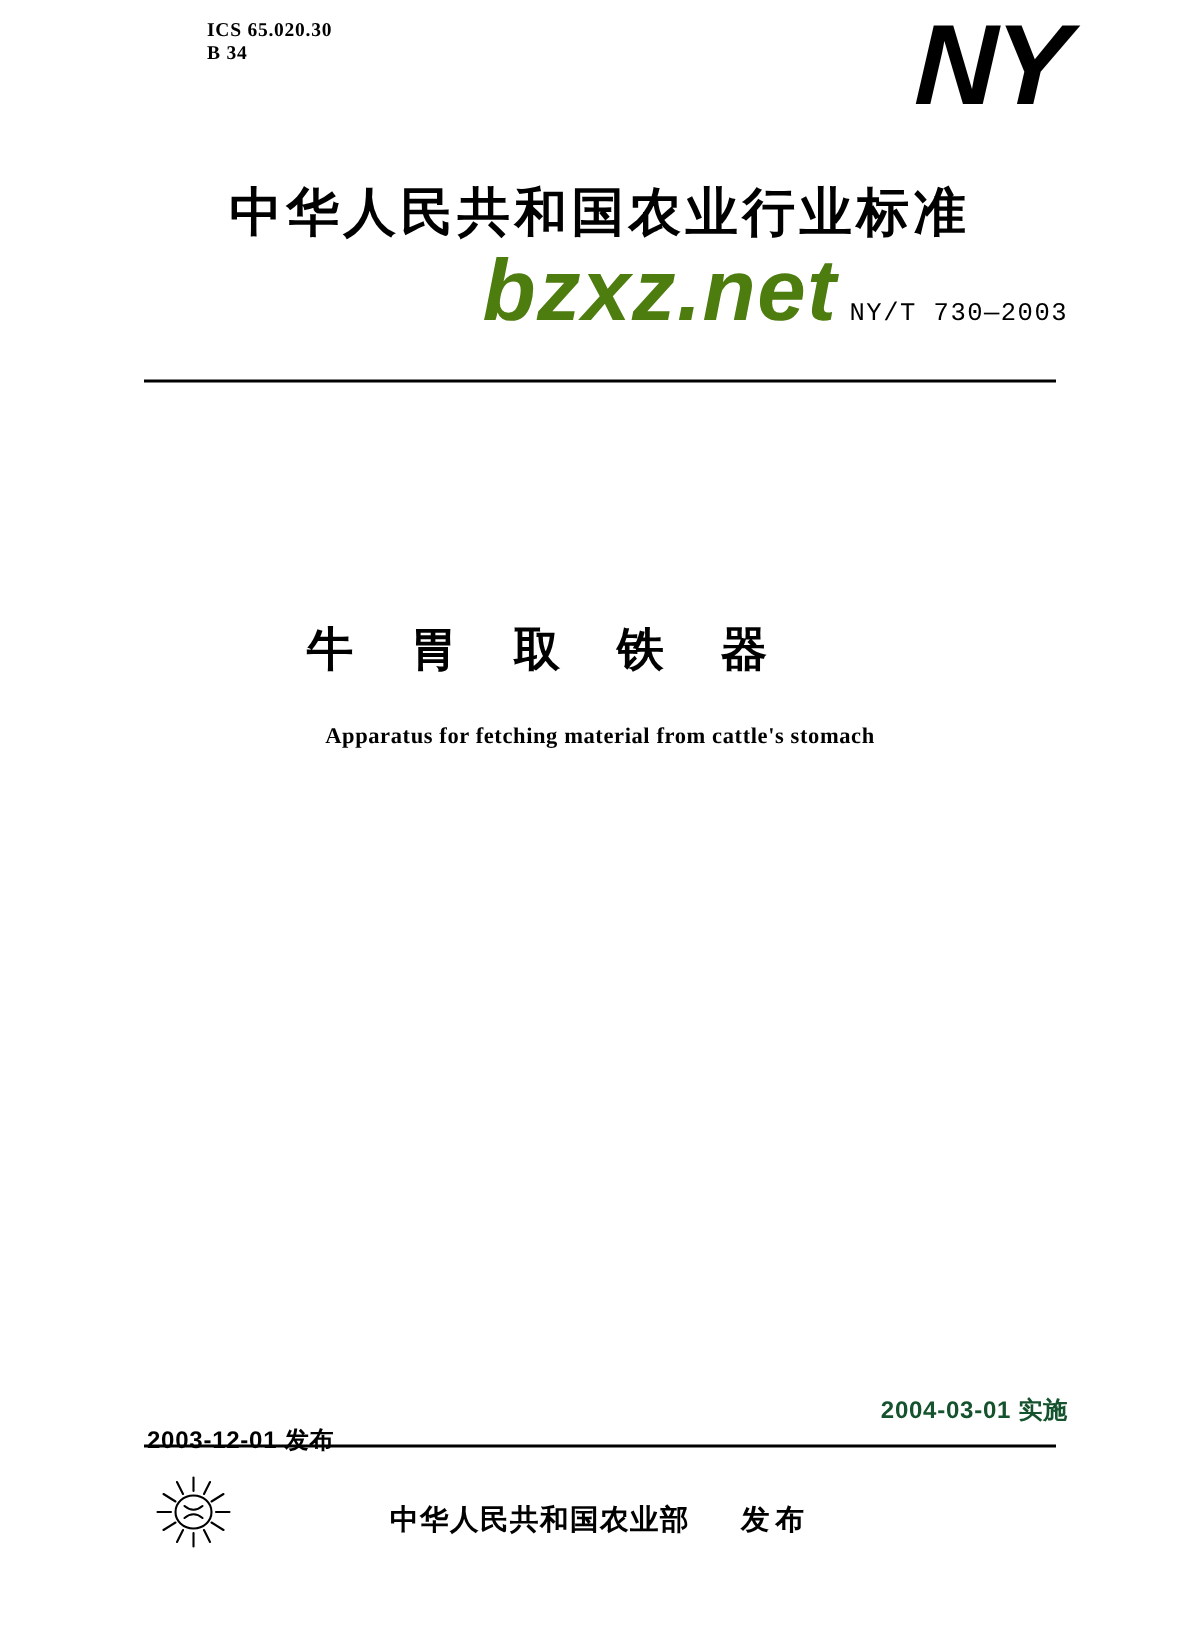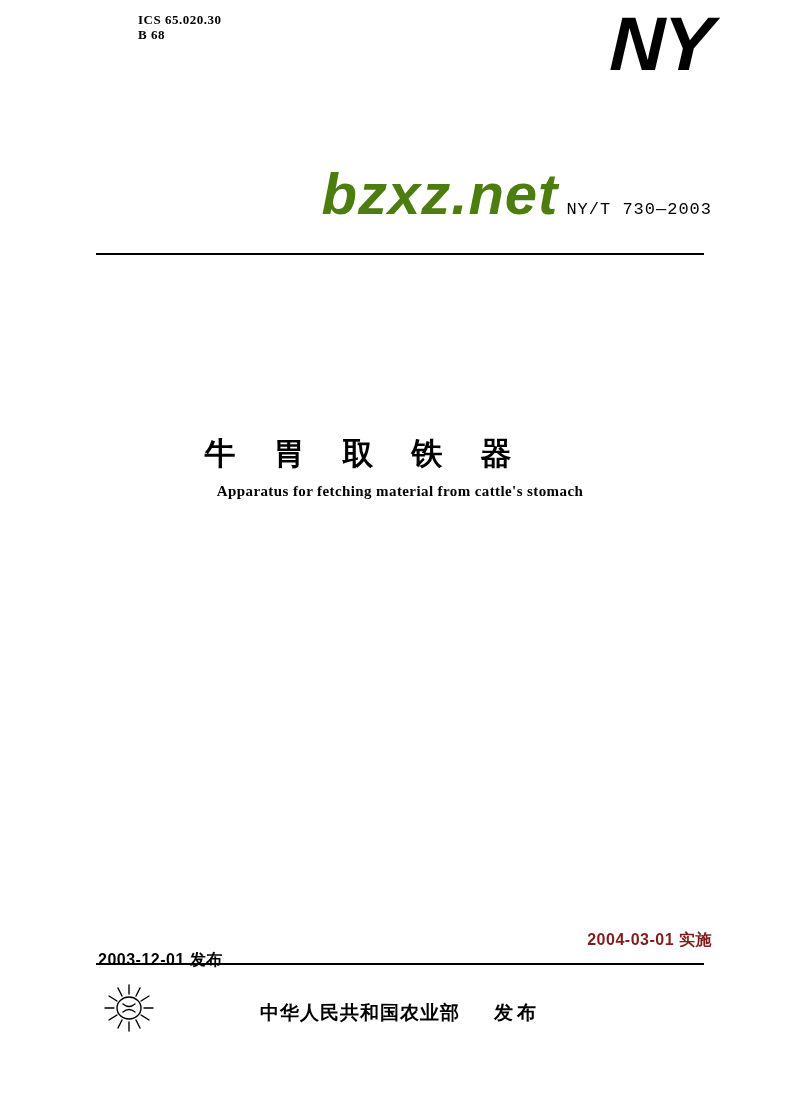--- a/index.html
+++ b/index.html
@@ -109,21 +109,21 @@
     top: 963px;
     width: 608px;
     height: 0;
     border-top: 2px solid #000;
   }
 
   
   .doc-title-cn {
     position: absolute;
     left: 0;
-    top: 433px;
+    top: 412px;
     width: 716px;
     text-align: center;
     font-family: "Liberation Sans", sans-serif;
     font-weight: bold;
     font-size: 31px;
     letter-spacing: 38px;
     text-indent: 38px;
   }
   .doc-title-en {
     position: absolute;
@@ -149,21 +149,21 @@
     margin-top: 20px;
   }
   .date-effective {
     position: absolute;
     right: 88px;
     top: 930px;
     font-family: "Liberation Sans", sans-serif;
     font-weight: bold;
     font-size: 16px;
     letter-spacing: 0.5px;
-    color: #7f1d1d;
+    color: #14532d;
   }
 
   
   .emblem {
     position: absolute;
     left: 96px;
     top: 978px;
     width: 66px;
     height: 58px;
   }
@@ -185,25 +185,26 @@
     letter-spacing: 4px;
   }
 </style>
 </head>
 <body>
 
 <div class="page">
 
   <div class="ics-block">
     <div class="ics-line">ICS 65.020.30</div>
-    <div class="ics-line">B 68</div>
+    <div class="ics-line">B 34</div>
   </div>
 
   <div class="ny-logo">NY</div>
 
+  <div class="std-title">中华人民共和国农业行业标准</div>
 
   <div class="watermark">bzxz.net</div>
 
   <div class="std-number">NY/T 730—2003</div>
 
   <div class="rule-top"></div>
 
   <div class="doc-title-cn">牛胃取铁器</div>
   <div class="doc-title-en">Apparatus for fetching material from cattle's stomach</div>
 

